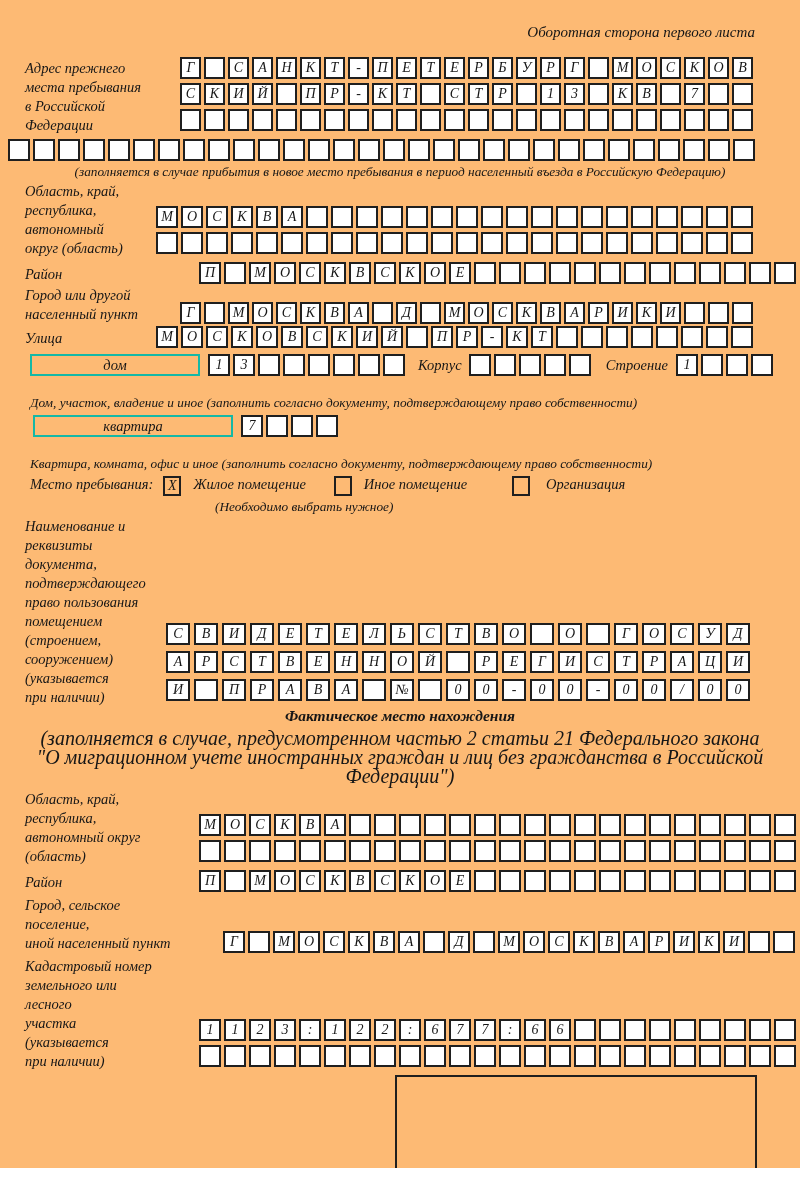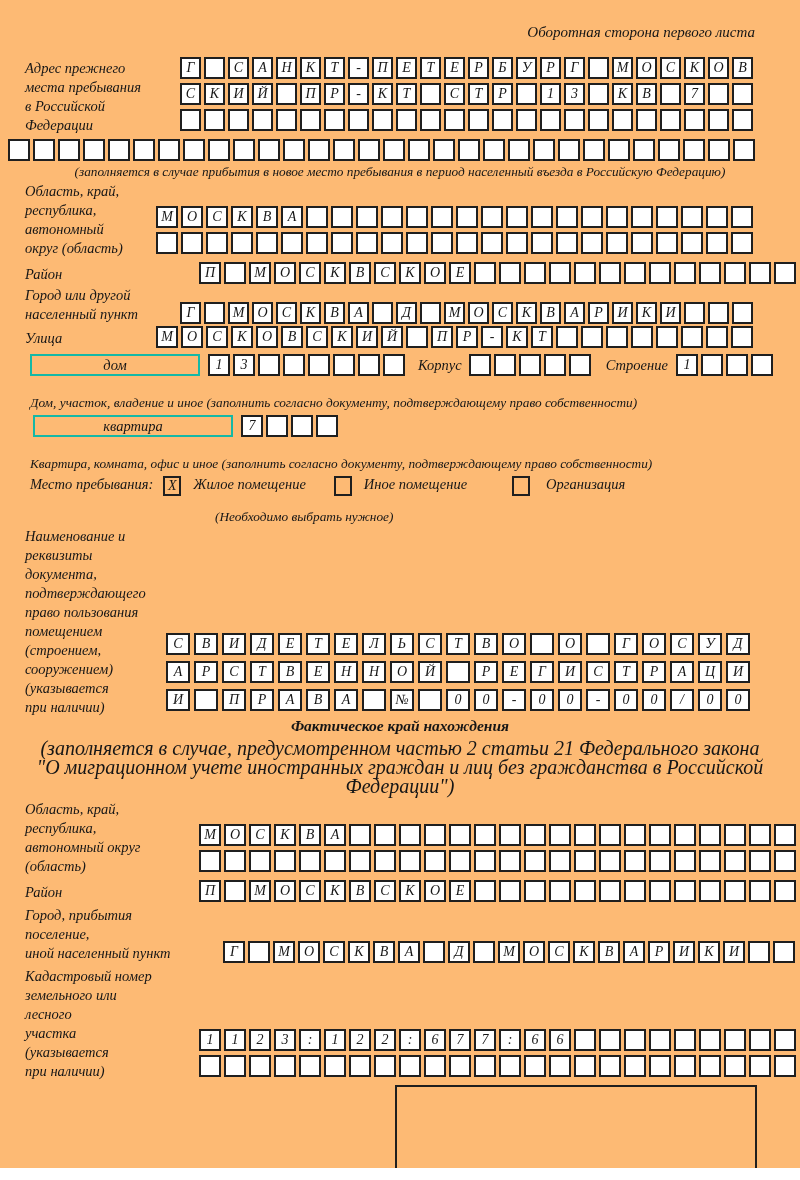--- a/index.html
+++ b/index.html
@@ -52,21 +52,21 @@
   .placerow { display:flex; align-items:flex-start; margin-left:30px; margin-top:4px; font-size:14.5px; }
   .cb {
     box-sizing:border-box; width:18px; height:20px; border:2px solid #1f1f1f;
     display:inline-flex; align-items:center; justify-content:center; font-size:14px; flex:none;
   }
 
   .stampbox { margin-left:395px; margin-top:4px; width:362px; height:172px; border:2px solid #1f1f1f; }
 
   .mt2{margin-top:2px;} .mt4{margin-top:4px;gap:43px;} .mt16{margin-top:16px;}
   .cap { margin-left:30px; margin-top:18px; }
-  .need-note { margin-left:215px; margin-top:12px; }
+  .need-note { margin-left:215px; margin-top:2px; }
   .doc-grid .gridrow { margin-bottom:6px; }
   .cad-gridcol { margin-top:8px; }
 </style>
 </head>
 <body>
 
 <div class="page">
 
   <div class="hdr-note">Оборотная сторона первого листа</div>
 
@@ -468,21 +468,21 @@
           <span class="cell">-</span>
           <span class="cell">0</span>
           <span class="cell">0</span>
           <span class="cell">/</span>
           <span class="cell">0</span>
           <span class="cell">0</span>
         </div>
     </div>
   </div>
 
-  <div class="h-sub">Фактическое край нахождения</div>
+  <div class="h-sub">Фактическое место нахождения</div>
   <div class="note center mt4" style="font-size:20px;line-height:19px;white-space:pre-line;">(заполняется в случае, предусмотренном частью 2 статьи 21 Федерального закона
 "О миграционном учете иностранных граждан и лиц без гражданства в Российской Федерации")</div>
 
   <div class="field mt4">
     <div class="label lab-131">Область, край,
 республика,
 автономный округ
 (область)</div>
     <div class="gridcol">
       <div class="gridrow g25">
@@ -564,21 +564,21 @@
         <span class="cell"></span>
         <span class="cell"></span>
         <span class="cell"></span>
         <span class="cell"></span>
         <span class="cell"></span>
         <span class="cell"></span>
       </div>
   </div>
 
   <div class="field mt4">
-    <div class="label lab-155">Город, прибытия поселение,
+    <div class="label lab-155">Город, сельское поселение,
 иной населенный пункт</div>
     <div class="gridrow g25">
         <span class="cell">Г</span>
         <span class="cell"></span>
         <span class="cell">М</span>
         <span class="cell">О</span>
         <span class="cell">С</span>
         <span class="cell">К</span>
         <span class="cell">В</span>
         <span class="cell">А</span>

